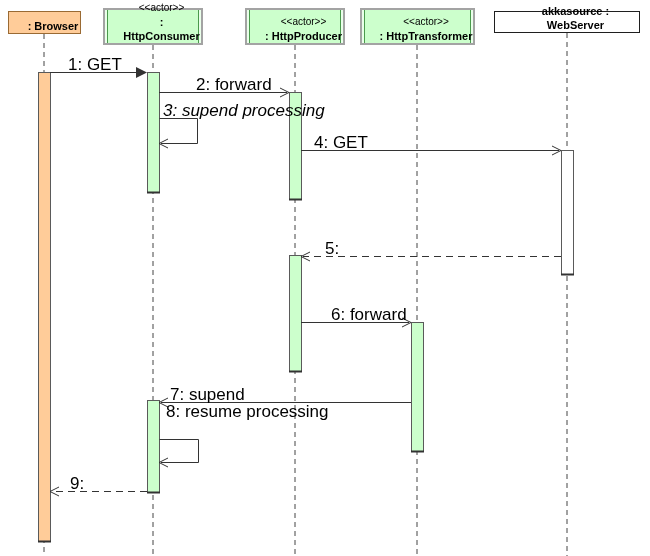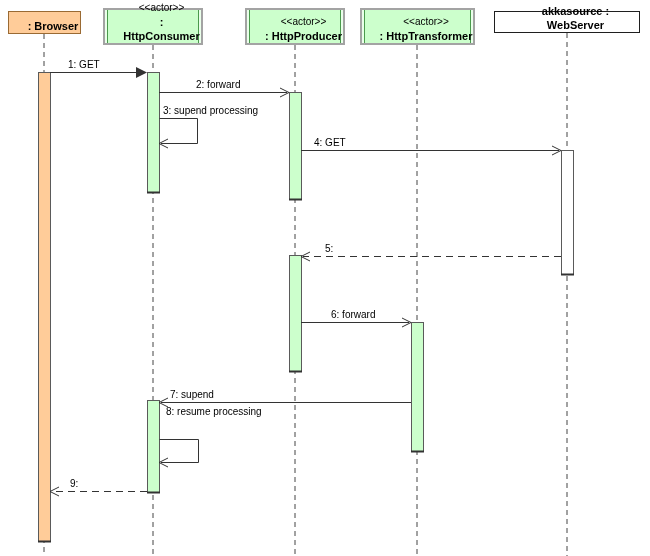--- a/index.html
+++ b/index.html
@@ -15,21 +15,21 @@
   }
   .part-actor{
     background:#ccffcc;border:2px solid #a3a3a3;
     box-shadow: inset 2px 0 0 #eaffea, inset -2px 0 0 #eaffea,
                 inset 3px 0 0 #4a9a4c, inset -3px 0 0 #4a9a4c;
   }
   .part-object-orange{background:#ffcc99;border:1px solid #9a6a33;}
   .part-object-plain{background:#ffffff;border:1px solid #1f1f1f;}
   .stereo{font-weight:normal;font-size:10px;color:#000;}
   .msg-label{
-    position:absolute;font-size:10px;color:#000;white-space:nowrap;line-height:13px;
+    position:absolute;font-size:17px;color:#000;white-space:nowrap;line-height:13px;
   }
 </style>
 </head>
 <body>
 
 <div id="canvas">
 
   <svg id="drawing" width="650" height="556" viewBox="0 0 650 556">
 
     <g stroke="#444" stroke-width="1" stroke-dasharray="5,4">
@@ -124,21 +124,21 @@
     <span class="stereo">&lt;&lt;actor&gt;&gt;</span>
     <span>: HttpTransformer</span>
   </div>
 
   <div class="part-box part-object-plain" style="left:494px;top:11px;width:146px;height:22px;">
     <span>akkasource : WebServer</span>
   </div>
 
   <div class="msg-label" style="left:68px;top:58px;">1: GET</div>
   <div class="msg-label" style="left:196px;top:78px;">2: forward</div>
-  <div class="msg-label" style="left:163px;top:104px;">3: supend processing</div>
+  <div class="msg-label" style="left:163px;top:104px;font-style:italic;">3: supend processing</div>
   <div class="msg-label" style="left:314px;top:136px;">4: GET</div>
   <div class="msg-label" style="left:325px;top:242px;">5:</div>
   <div class="msg-label" style="left:331px;top:308px;">6: forward</div>
   <div class="msg-label" style="left:170px;top:388px;">7: supend</div>
   <div class="msg-label" style="left:166px;top:405px;">8: resume processing</div>
   <div class="msg-label" style="left:70px;top:477px;">9:</div>
 
 </div>
 
 </body></html>

